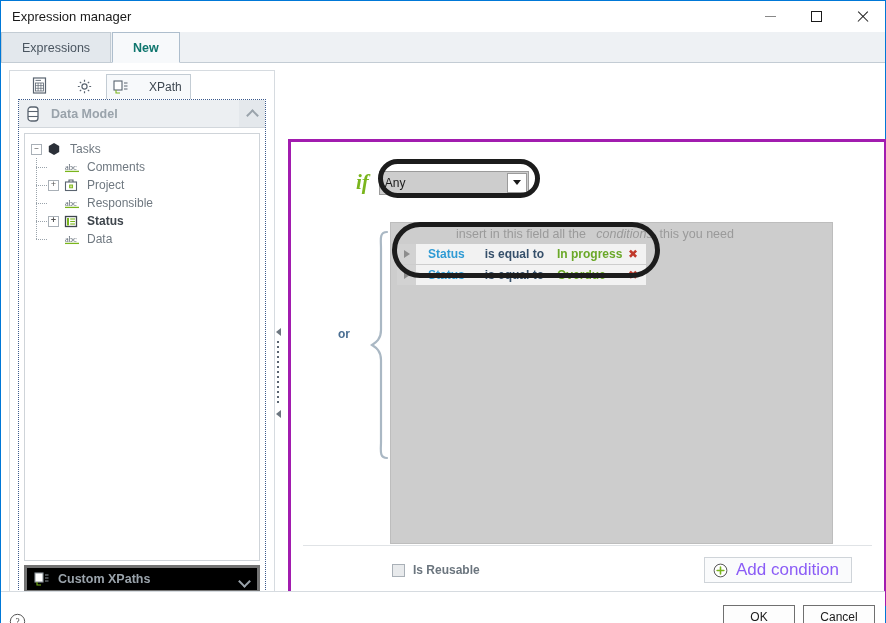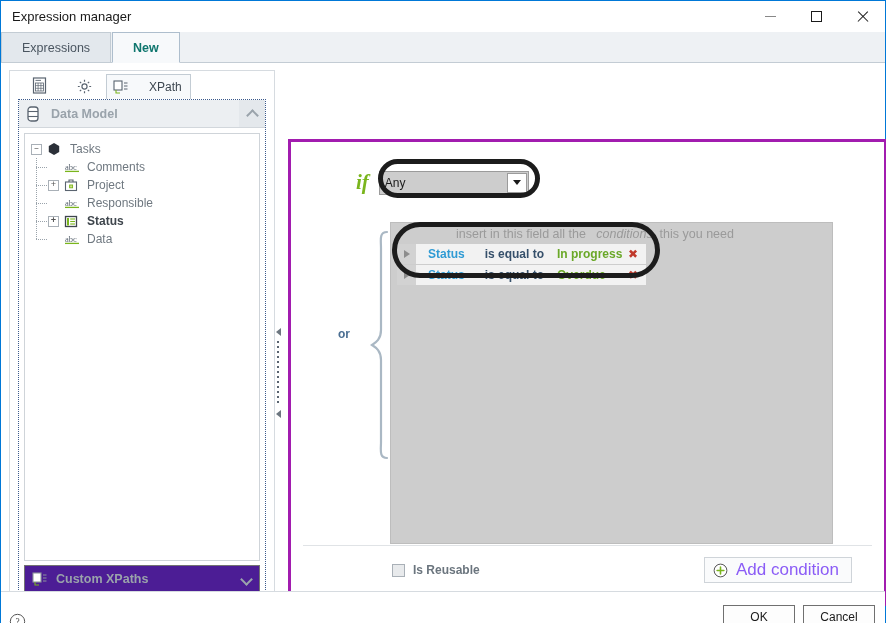--- a/index.html
+++ b/index.html
@@ -133,21 +133,21 @@
   .childindent:before{
     content:"";position:absolute;left:5px;top:0;bottom:9px;
     border-left:1px dotted #9aa3ab;
   }
   .dotlead{
     position:absolute;left:-12px;top:9px;width:11px;border-top:1px dotted #9aa3ab;
   }
 
   .cx-footer{
     position:absolute;left:5px;right:5px;bottom:4px;height:28px;
-    background:#4c1d95;border:1px solid #737373;box-sizing:border-box;
+    background:#000000;border:3px solid #737373;box-sizing:border-box;
     display:flex;align-items:center;
   }
   .cx-footer .cxicon{margin-left:7px;display:flex;align-items:center;}
   .cx-footer .cxlabel{margin-left:8px;font-size:12.5px;font-weight:bold;color:#9aa3ab;}
 
   
   .splitter{
     position:absolute;left:270px;top:265px;width:14px;height:90px;
     display:flex;flex-direction:column;align-items:center;justify-content:space-between;
     cursor:col-resize;

